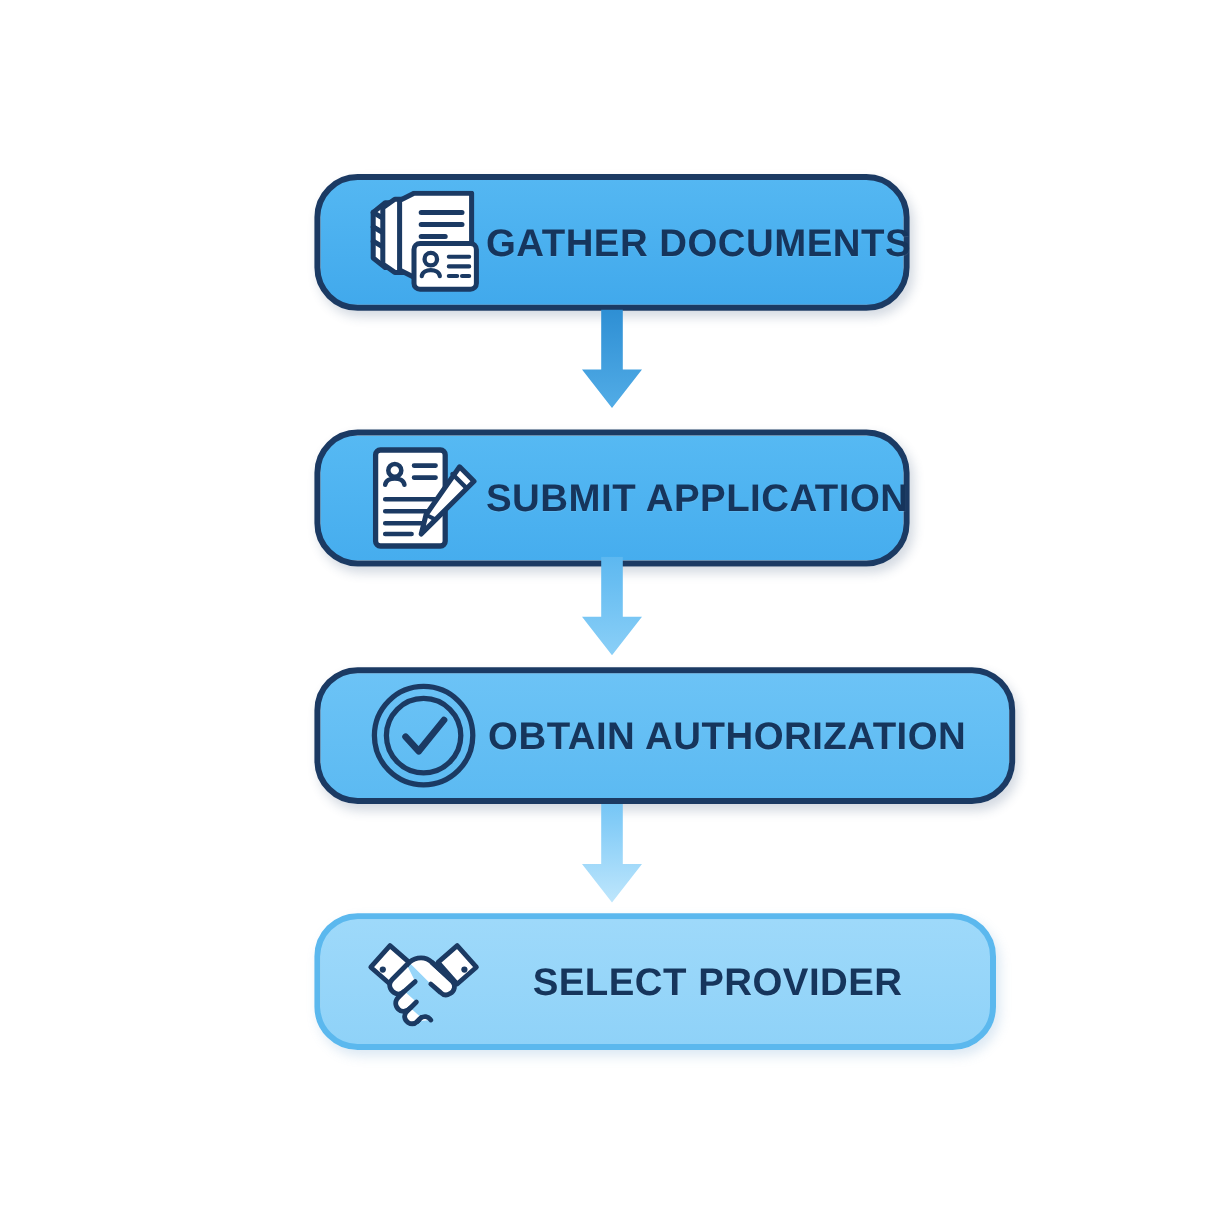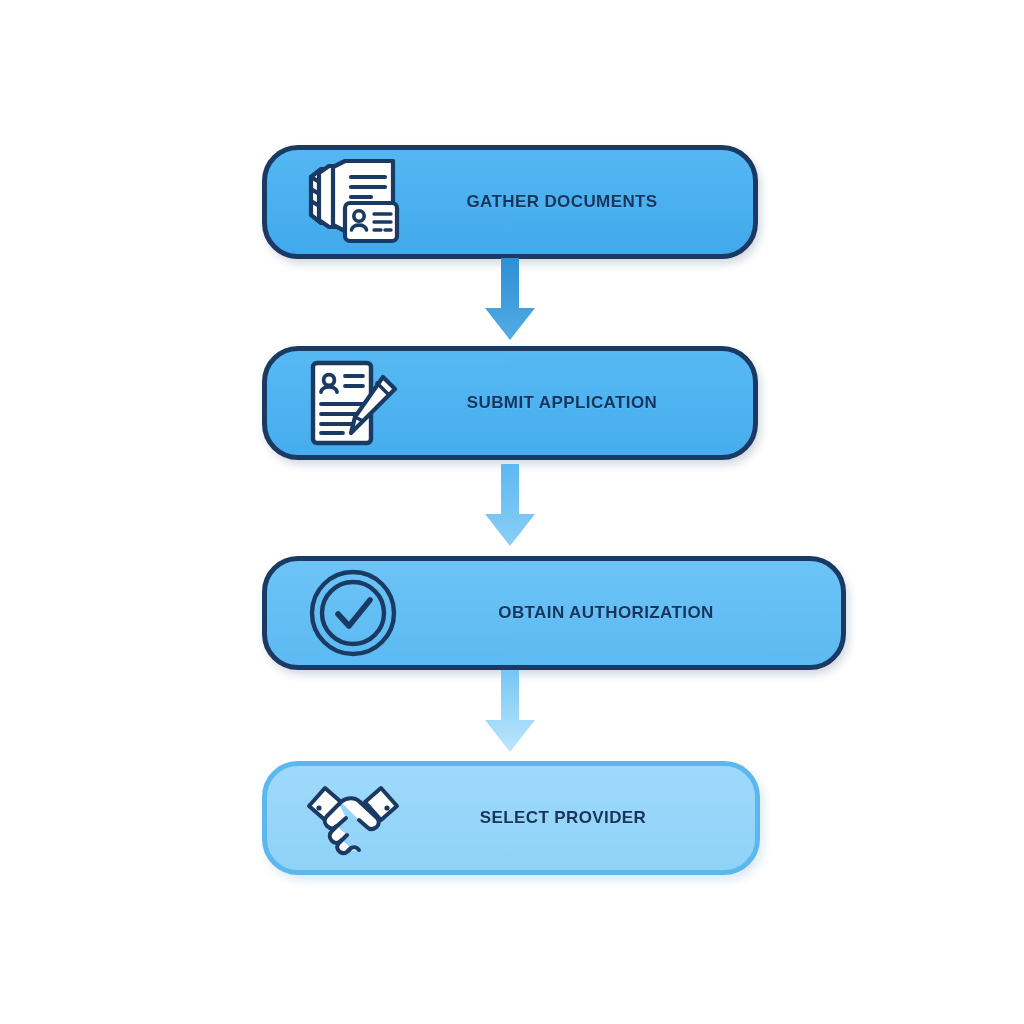--- a/index.html
+++ b/index.html
@@ -44,33 +44,33 @@
     border: 5px solid #1B3A63;
     box-shadow: 3px 5px 9px rgba(40, 70, 110, 0.20);
   }
 
   .step-box.step-1 {
     top: 145px;
     background: linear-gradient(180deg, #54B7F2 0%, #41A9EC 100%);
     border-color: #1B3A63;
   }
   .step-box.step-2 {
-    top: 346px;
+    top: 358px;
     background: linear-gradient(180deg, #56B9F3 0%, #46ADEE 100%);
     border-color: #1B3A63;
   }
   .step-box.step-3 {
     top: 556px;
     width: 584px;
     background: linear-gradient(180deg, #6CC3F6 0%, #5CBAF2 100%);
     border-color: #1B3A63;
   }
   .step-box.step-4 {
     top: 761px;
-    width: 498px;
+    width: 568px;
     background: linear-gradient(180deg, #9ED9FA 0%, #8FD2F8 100%);
     border: 5px solid #5BB8EE;
     box-shadow: 3px 5px 10px rgba(90, 150, 200, 0.22);
   }
 
   .step-icon {
     flex: 0 0 auto;
     width: 104px;
     height: 92px;
     margin-left: 34px;
@@ -79,21 +79,21 @@
     justify-content: center;
   }
   .step-icon svg {
     display: block;
   }
 
   .step-label {
     flex: 1 1 auto;
     color: #16355C;
     font-family: "Liberation Sans", sans-serif;
-    font-size: 17px;
+    font-size: 32px;
     font-weight: bold;
     letter-spacing: 0.4px;
     text-align: center;
     padding-right: 34px;
     white-space: nowrap;
     text-shadow: 0 1px 0 rgba(255,255,255,0.10);
   }
 
   
   .flow-arrow {

